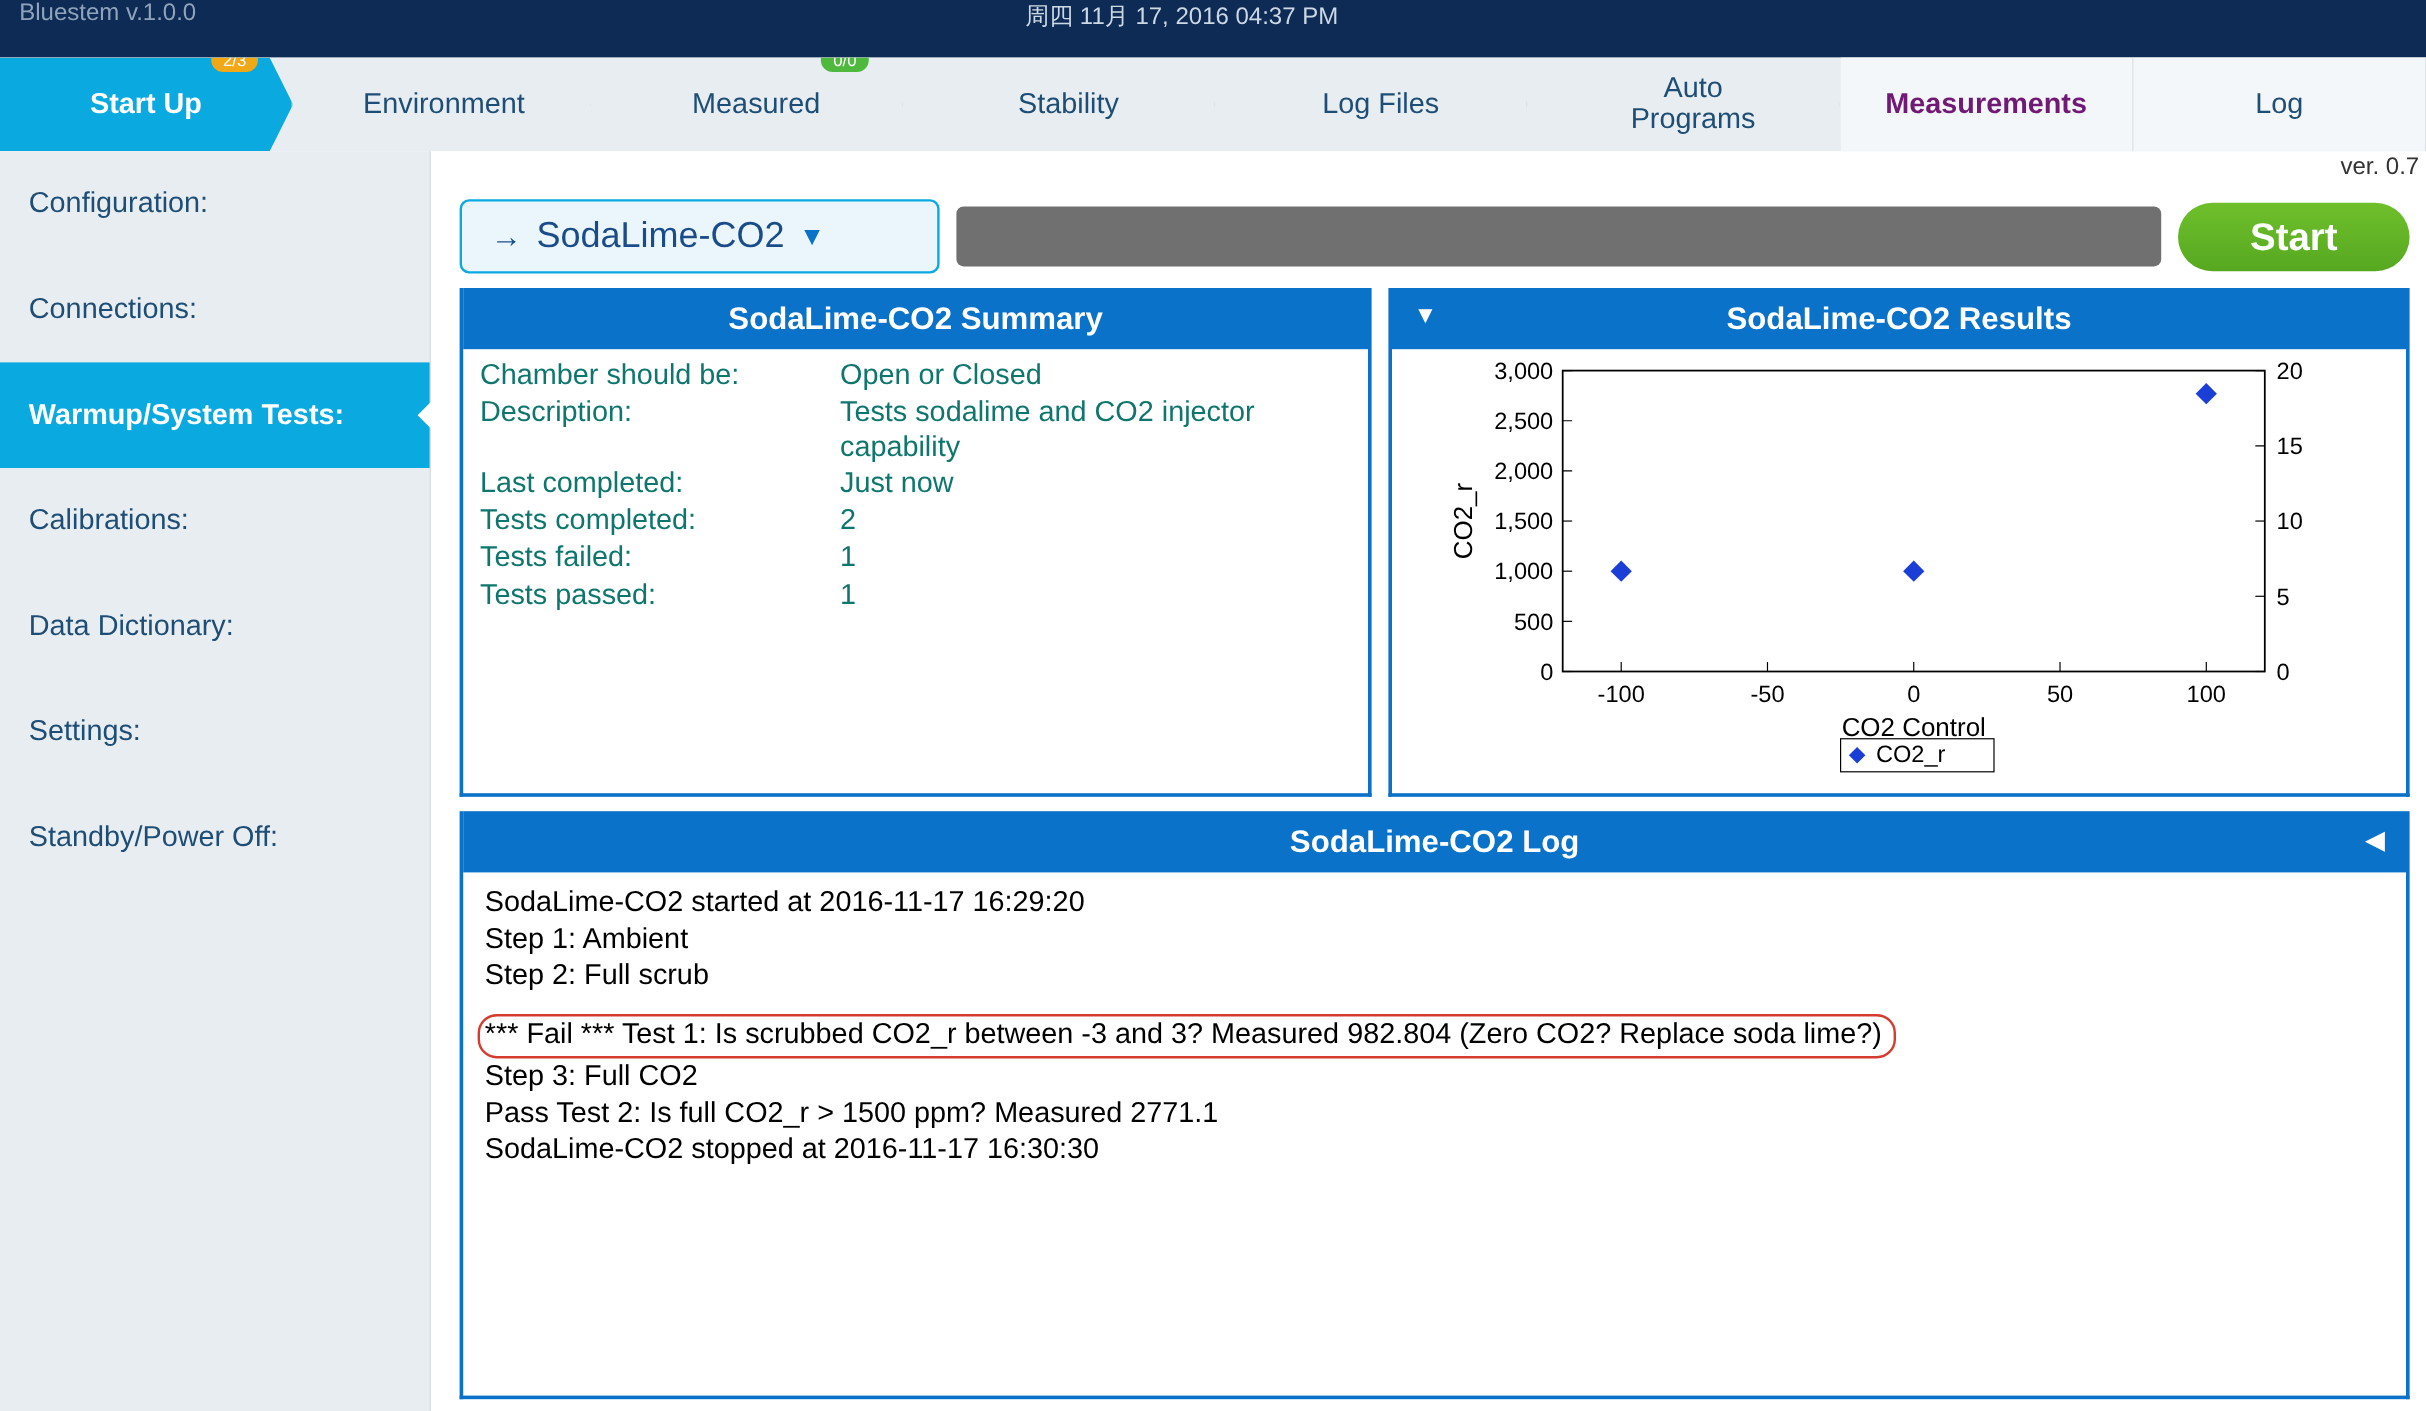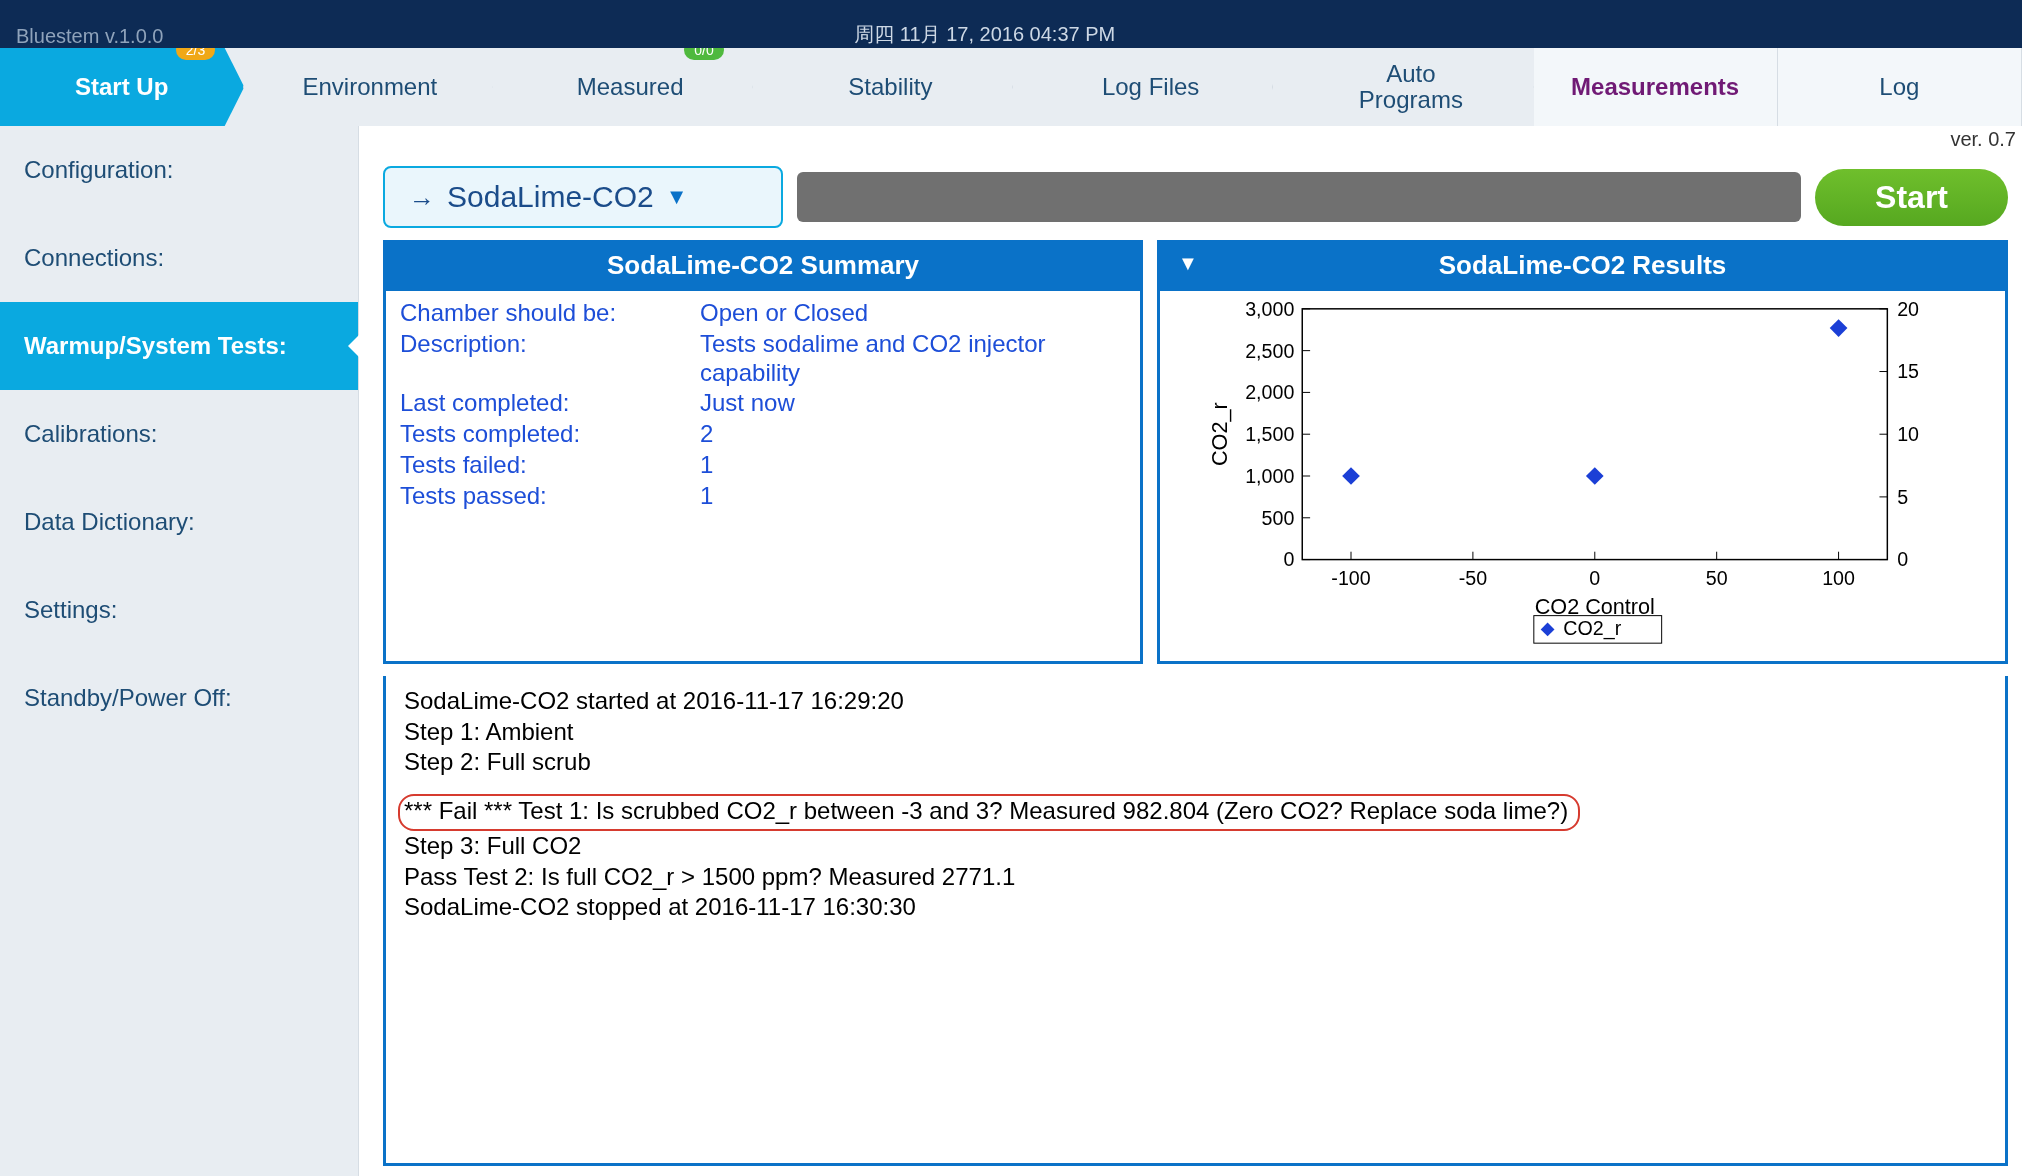--- a/index.html
+++ b/index.html
@@ -9,21 +9,21 @@
   width: 2022px;
   height: 1176px;
   overflow: hidden;
   font-size: 22px;
   color: #333;
 }
 .topbar {
   background: #0d2b55;
   height: 48px;
   display: flex;
-  align-items: flex-end;
+  align-items: flex-start;
   color: #8fa3bb;
   padding: 0 16px;
   font-size: 20px;
 }
 .topbar .title { flex: 0 0 auto; }
 .topbar .time { flex: 1; text-align: center; color: #cdd8e5; }
 .topbar .right { flex: 0 0 200px; }
 
 .navbar {
   height: 78px;
@@ -177,21 +177,21 @@
   padding: 10px;
   position: relative;
 }
 .panel-header .caret-left {
   position: absolute;
   left: 18px; top: 12px;
   font-size: 20px;
 }
 .panel-body {
   padding: 8px 14px 18px 14px;
-  color: #1d4ed8;
+  color: #0f766e;
   font-size: 24px;
 }
 .summary-table { display: grid; grid-template-columns: 300px 1fr; row-gap: 2px; }
 .summary-table .k, .summary-table .v { line-height: 1.2; }
 
 .chart-area {
   padding: 8px 14px 8px 14px;
   height: 370px;
 }
 svg text { font-family: Arial; fill: #000; }
@@ -361,20 +361,24 @@
               <g></g>
               <rect x="330.5" y="322" width="130" height="28" fill="none" stroke="#000"></rect>
               <polygon points="344.5,329 351.5,336 344.5,343 337.5,336" class="pt"></polygon>
               <text x="360.5" y="342" font-size="20">CO2_r</text>
             </svg>
         </div>
       </div>
     </div>
 
     <div class="log-panel">
+      <div class="panel-header">
+        <span>SodaLime-CO2 Log</span>
+        <span class="collapse">◀</span>
+      </div>
       <div class="log-body">
         <div>SodaLime-CO2 started at 2016-11-17 16:29:20</div>
         <div>Step 1: Ambient</div>
         <div>Step 2: Full scrub</div>
         <div><span class="fail-highlight">*** Fail *** Test 1: Is scrubbed CO2_r between -3 and 3? Measured 982.804 (Zero CO2? Replace soda lime?)</span></div>
         <div>Step 3: Full CO2</div>
         <div>Pass Test 2: Is full CO2_r &gt; 1500 ppm? Measured 2771.1</div>
         <div>SodaLime-CO2 stopped at 2016-11-17 16:30:30</div>
       </div>
     </div>

